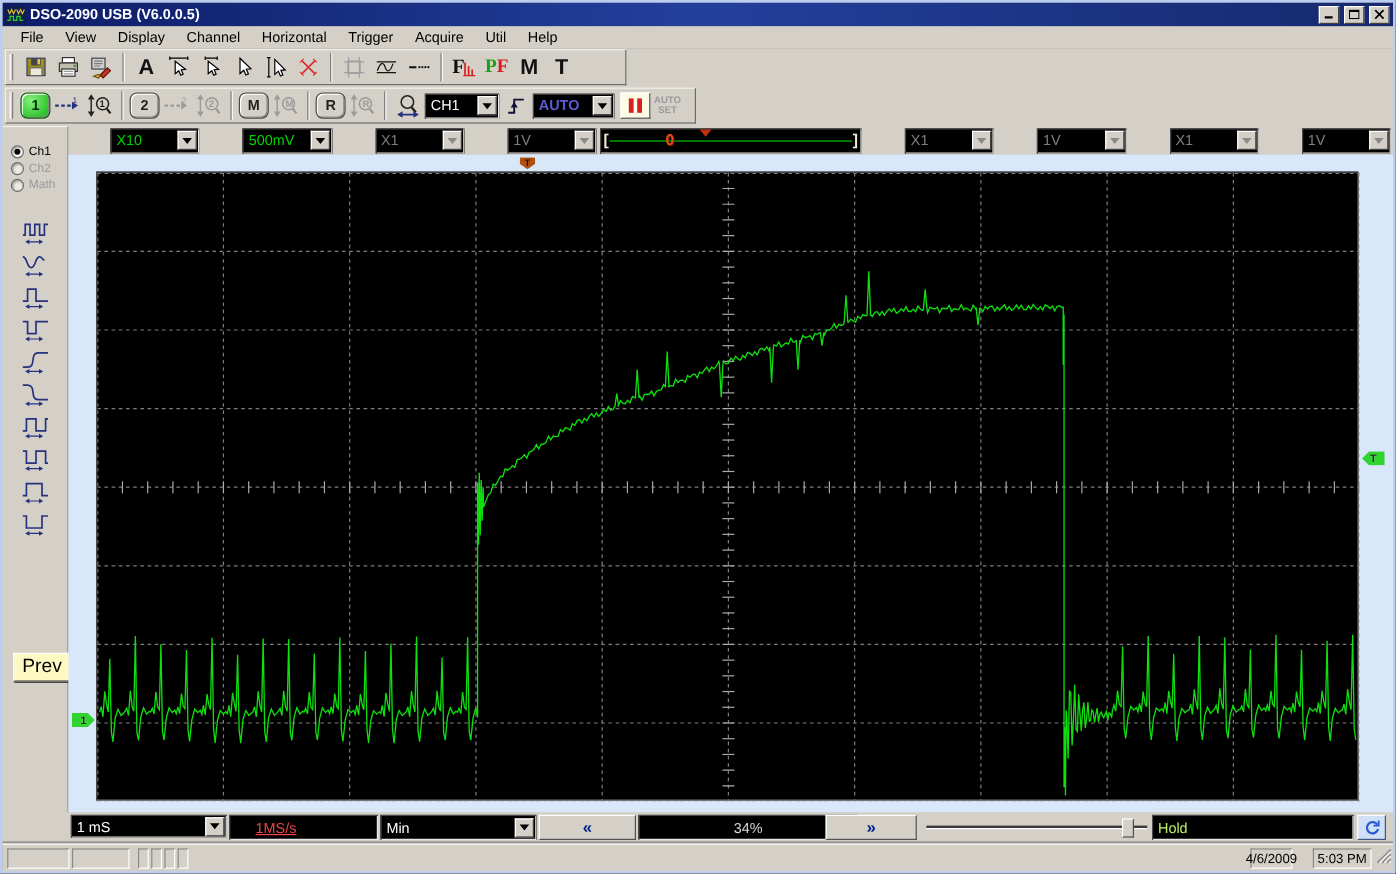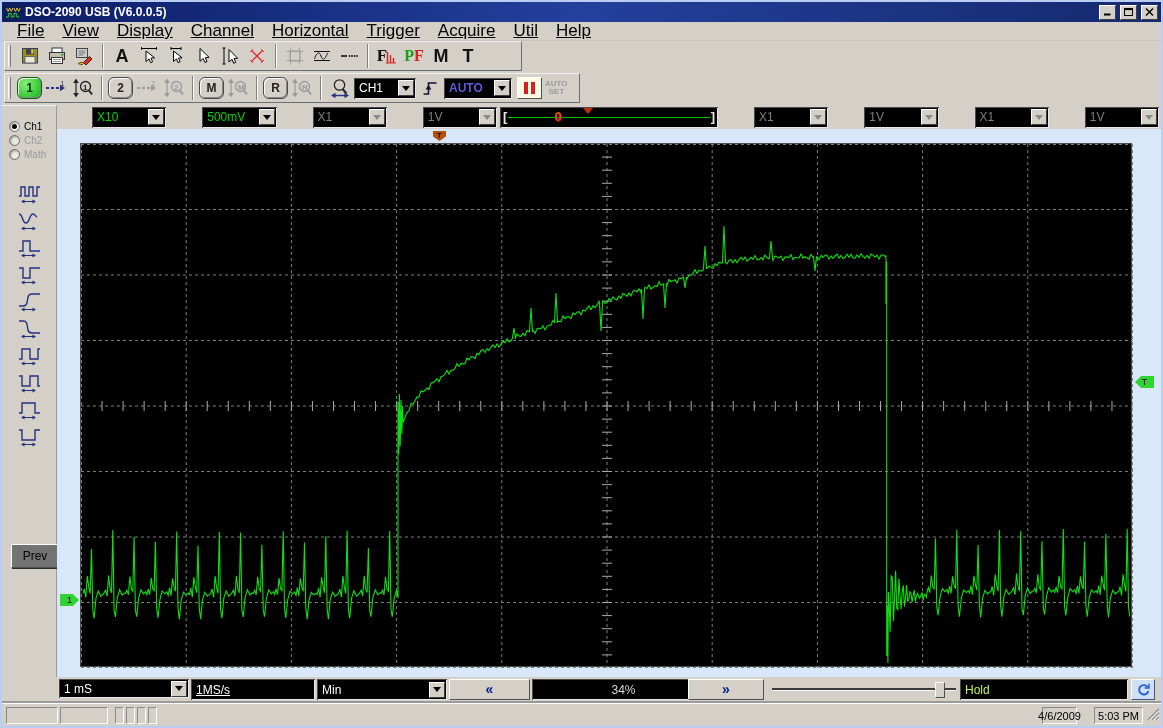--- a/index.html
+++ b/index.html
@@ -4,21 +4,21 @@
 <style>
 *{margin:0;padding:0;box-sizing:border-box;font-family:"Liberation Sans",sans-serif;}
 html,body{background:#6b6b6b;}
 .window{position:relative;width:1163px;height:728px;background:#d4d0c8;border:2px solid #b9cef2;overflow:hidden;}
 
 .titlebar{position:absolute;left:0;top:0;right:0;height:20px;background:linear-gradient(90deg,#0d1c66,#23409c 50%,#16296f);display:flex;align-items:center;padding:0 3px;gap:4px;}
 .title{color:#fff;font-weight:bold;font-size:12px;flex:1;white-space:nowrap;}
 .winbtn{width:17px;height:15px;background:#d4d0c8;border:1px solid;border-color:#fff #404040 #404040 #fff;display:flex;align-items:center;justify-content:center;padding:0;}
 
 .menubar{position:absolute;top:20px;left:0;right:0;height:19px;background:#d4d0c8;display:flex;align-items:center;padding-left:6px;border-bottom:1px solid #c8c4bc;}
-.menu-item{font-size:17px;padding:2px 9px;color:#000;cursor:default;text-decoration:underline;}
+.menu-item{font-size:12px;padding:2px 9px;color:#000;cursor:default;}
 
 .tb-panel{position:absolute;background:#d4d0c8;border:1px solid;border-color:#f2f0ec #6e6e6e #6e6e6e #f2f0ec;display:flex;align-items:center;gap:1px;padding:0 5px 0 2px;height:30px;}
 .tb1{top:39px;left:2px;width:518px;}
 .tb2{top:71px;left:2px;width:576px;}
 .grip{width:3px;height:22px;border-left:1px solid #fff;border-right:1px solid #808080;margin:0 5px 0 1px;}
 .vsep{width:2px;height:24px;border-left:1px solid #808080;border-right:1px solid #fff;margin:0 4px;}
 .tbtn{min-width:26px;height:26px;background:transparent;border:1px solid transparent;display:flex;align-items:center;justify-content:center;color:#111;padding:0;}
 .tbtn.letter{font-family:"Liberation Serif",serif;font-size:18px;font-weight:bold;}
 .tbtn .fftF{font-family:"Liberation Serif",serif;font-size:17px;font-weight:bold;margin-right:-2px;}
 .pf b{font-size:16px;font-family:"Liberation Serif",serif;}
@@ -53,21 +53,21 @@
 .sidebar{position:absolute;top:103px;left:0;width:55px;height:572px;background:#d4d0c8;border-top:1px solid #efefeb;border-right:1px solid #9a9a9a;}
 .radio-row{display:flex;align-items:center;gap:4px;margin:3px 0 0 7px;}
 .radio-row:first-child{margin-top:15px;}
 .radio{width:11px;height:11px;border-radius:50%;background:#fff;border:1px solid #6a6a6a;box-shadow:inset 1px 1px 2px #999;position:relative;flex:0 0 auto;}
 .radio.sel::after{content:"";position:absolute;inset:2px;background:#000;border-radius:50%;}
 .radio-row span{font-size:10px;color:#000;}
 .radio-row.dis span{color:#9a9a9a;}
 .radio-row.dis .radio{background:#eceae4;}
 .meas-list{position:absolute;top:74px;left:0;right:0;display:flex;flex-direction:column;align-items:center;gap:3px;}
 .meas-btn{width:36px;height:24px;background:transparent;border:none;color:#26327e;padding:0;}
-.prev-btn{position:absolute;left:9px;top:438px;width:48px;height:24px;background:#737373;border:1px solid;border-color:#fff #505050 #505050 #fff;box-shadow:1px 1px 0 #2a2a2a;font-size:12px;color:#000;}
+.prev-btn{position:absolute;left:9px;top:438px;width:48px;height:24px;background:#fef9c3;border:1px solid;border-color:#fff #505050 #505050 #fff;box-shadow:1px 1px 0 #2a2a2a;font-size:16px;color:#000;}
 
 .main-area{position:absolute;top:127px;left:55px;width:1106px;height:548px;background:#d9e7fb;}
 .scope{position:absolute;left:23px;top:14px;width:1052px;height:524px;background:#000;border:1px solid #4a4a4a;}
 .scope svg{position:absolute;inset:0;}
 .gl{stroke:#7d7d7d;stroke-dasharray:3 3;stroke-width:1;}
 .tk{stroke:#ababab;stroke-width:1;}
 .marker{position:absolute;font-size:9px;font-weight:bold;color:#0a2a0a;text-align:center;line-height:12px;}
 .mk-green{width:19px;height:12px;background:#2fd42f;text-shadow:0 0 1px #aef0ae;}
 .mk-right{clip-path:polygon(0 0,68% 0,100% 50%,68% 100%,0 100%);}
 .mk-left{clip-path:polygon(100% 0,32% 0,0 50%,32% 100%,100% 100%);}
@@ -659,21 +659,21 @@
   </div>
 
   <div class="bbar">
     <div class="dd ch" style="left:57px;width:130px;position:absolute;top:2px;height:19px;gap:35px;">
       <span class="val">1 mS</span>
       <span class="ddarrow">
           <span class="tri"></span>
         </span>
     </div>
     <div class="panel" style="left:189px;width:124px;">
-      <span style="color:#ffffff;padding:0 5px;text-decoration:underline;">1MS/s</span>
+      <span style="color:#ef4444;padding:0 22px;text-decoration:underline;">1MS/s</span>
     </div>
     <div class="dd ch" style="left:315px;width:130px;position:absolute;top:2px;height:21px;">
       <span class="val">Min</span>
       <span class="ddarrow">
           <span class="tri"></span>
         </span>
     </div>
     <button class="scrollbtn" style="left:447px;width:81px;">«</button>
     <div class="panel" style="left:530px;width:183px;">
       <span style="color:#d8d8d8;text-align:center;">34%</span>

